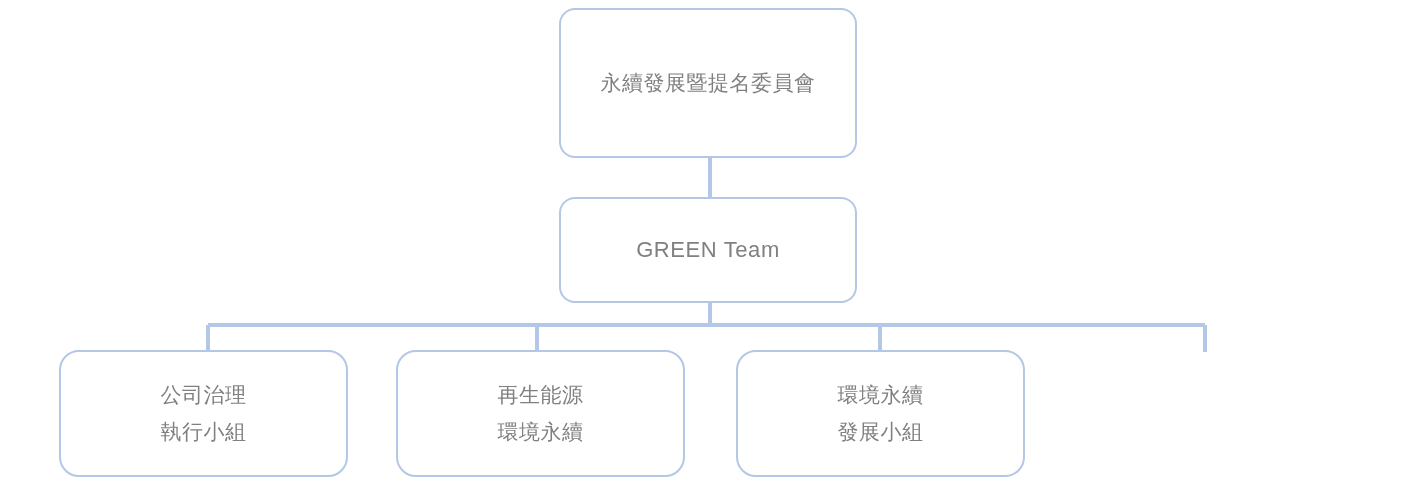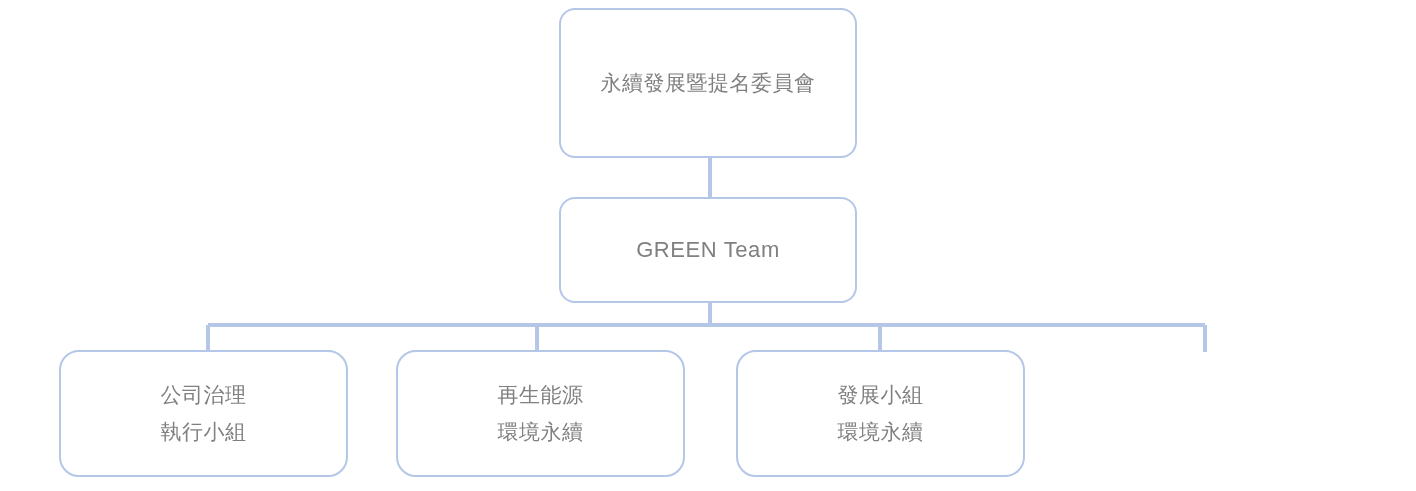--- a/index.html
+++ b/index.html
@@ -127,18 +127,18 @@
     <div class="node-line">公司治理</div>
     <div class="node-line">執行小組</div>
   </div>
 
   <div class="node node-leaf" id="node-leaf-1">
     <div class="node-line">再生能源</div>
     <div class="node-line">環境永續</div>
   </div>
 
   <div class="node node-leaf" id="node-leaf-2">
+    <div class="node-line">環境永續</div>
     <div class="node-line">發展小組</div>
-    <div class="node-line">環境永續</div>
   </div>
 
 
 </div>
 
 </body></html>

